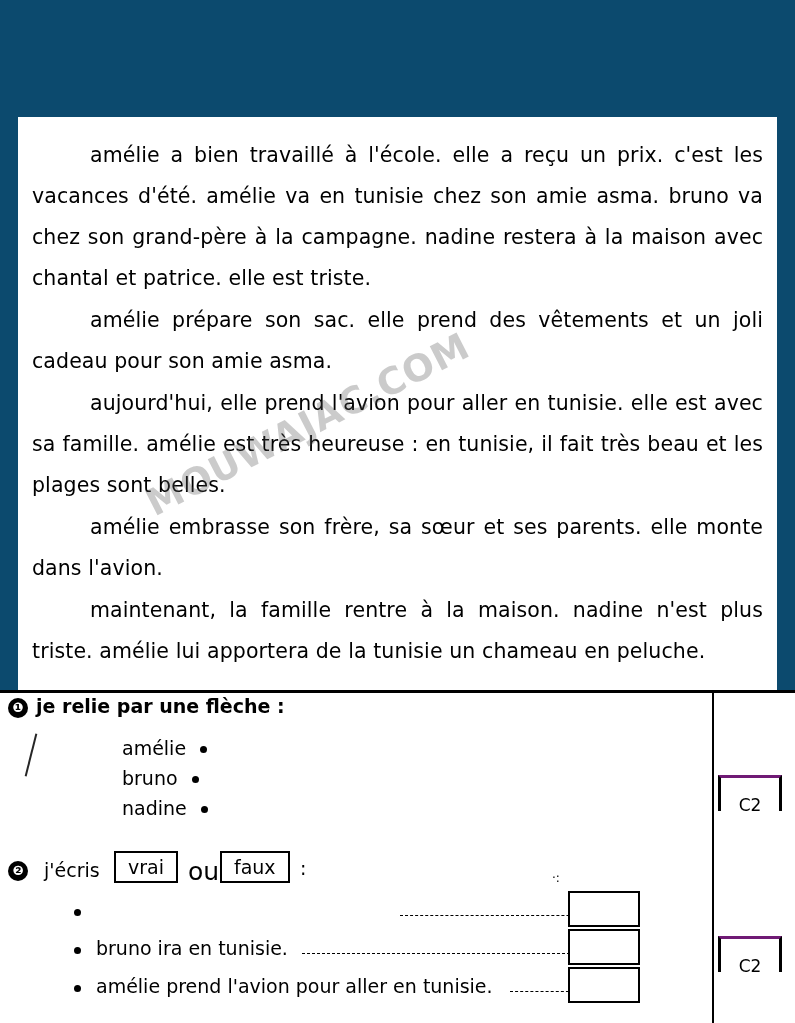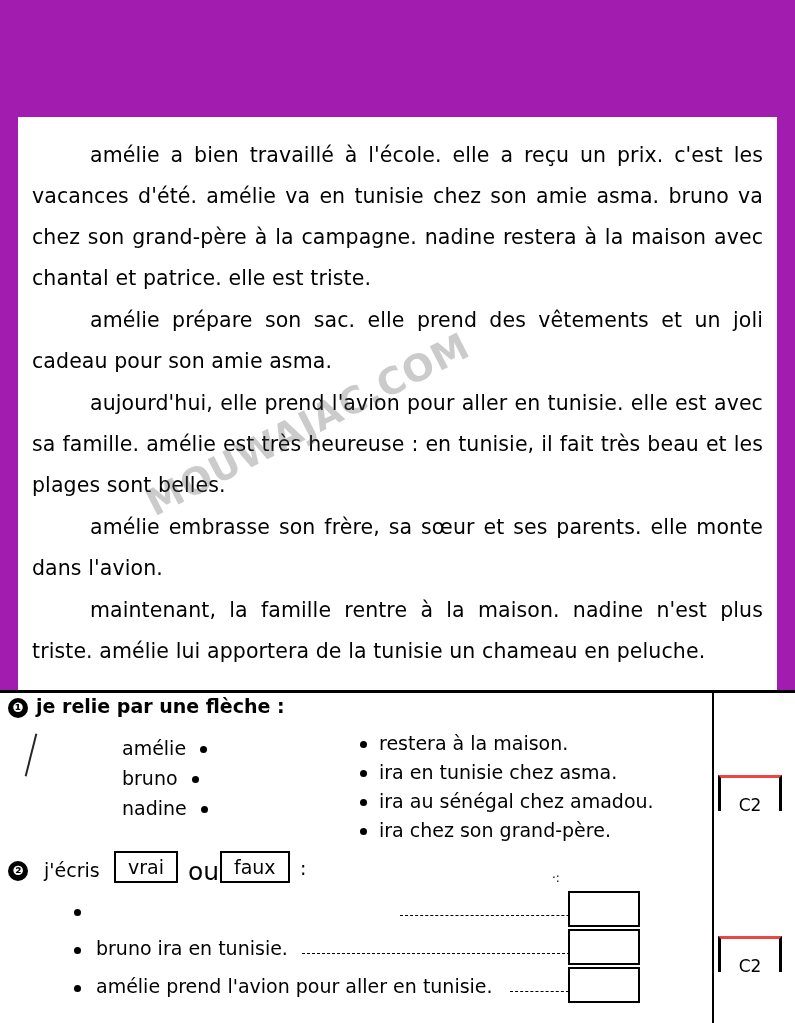--- a/index.html
+++ b/index.html
@@ -10,21 +10,21 @@
   body {
     width: 795px;
     height: 1023px;
     overflow: hidden;
     font-family: "DejaVu Sans", sans-serif;
   }
   .page {
     position: relative;
     width: 795px;
     height: 1012px;
-    background: #a21caf;
+    background: #0c4a6e;
   }
 
   
   .text-panel {
     position: absolute;
     left: 18px;
     top: 117px;
     width: 759px;
     height: 573px;
     background: #ffffff;
@@ -84,21 +84,21 @@
     top: 0px;
     width: 0;
     height: 333px;
     border-left: 2px solid #000;
   }
   .comp-box {
     position: absolute;
     width: 64px;
     border-left: 3px solid #000;
     border-right: 3px solid #000;
-    border-top: 3px solid #ef4444;
+    border-top: 3px solid #701a75;
     height: 36px;
     box-sizing: border-box;
   }
   .comp-box .lbl {
     position: absolute;
     left: 0; right: 0;
     bottom: -4px;
     text-align: center;
     font-size: 17px;
     color: #000;
@@ -257,26 +257,20 @@
 
       <div class="bullet-num" id="num1">❶</div>
       <div class="ex-title" id="title1">je relie par une flèche :</div>
 
       <div class="left-col">
         <div class="left-item"><span>amélie</span><span class="dot"></span></div>
         <div class="left-item"><span>bruno</span><span class="dot"></span></div>
         <div class="left-item"><span>nadine</span><span class="dot"></span></div>
       </div>
 
-      <div class="right-col">
-        <div class="right-item"><span class="dot"></span><span>restera à la maison.</span></div>
-        <div class="right-item"><span class="dot"></span><span>ira en tunisie chez asma.</span></div>
-        <div class="right-item"><span class="dot"></span><span>ira au sénégal chez amadou.</span></div>
-        <div class="right-item"><span class="dot"></span><span>ira chez son grand-père.</span></div>
-      </div>
 
       <div class="comp-box" id="comp1">
         <span class="lbl">C2</span>
       </div>
 
       <div class="bullet-num" id="num2">❷</div>
       <div class="ex-title" id="title2">j'écris</div>
       <div class="word-box" id="boxVrai">vrai</div>
       <div id="ouWord">ou</div>
       <div class="word-box" id="boxFaux">faux</div>

